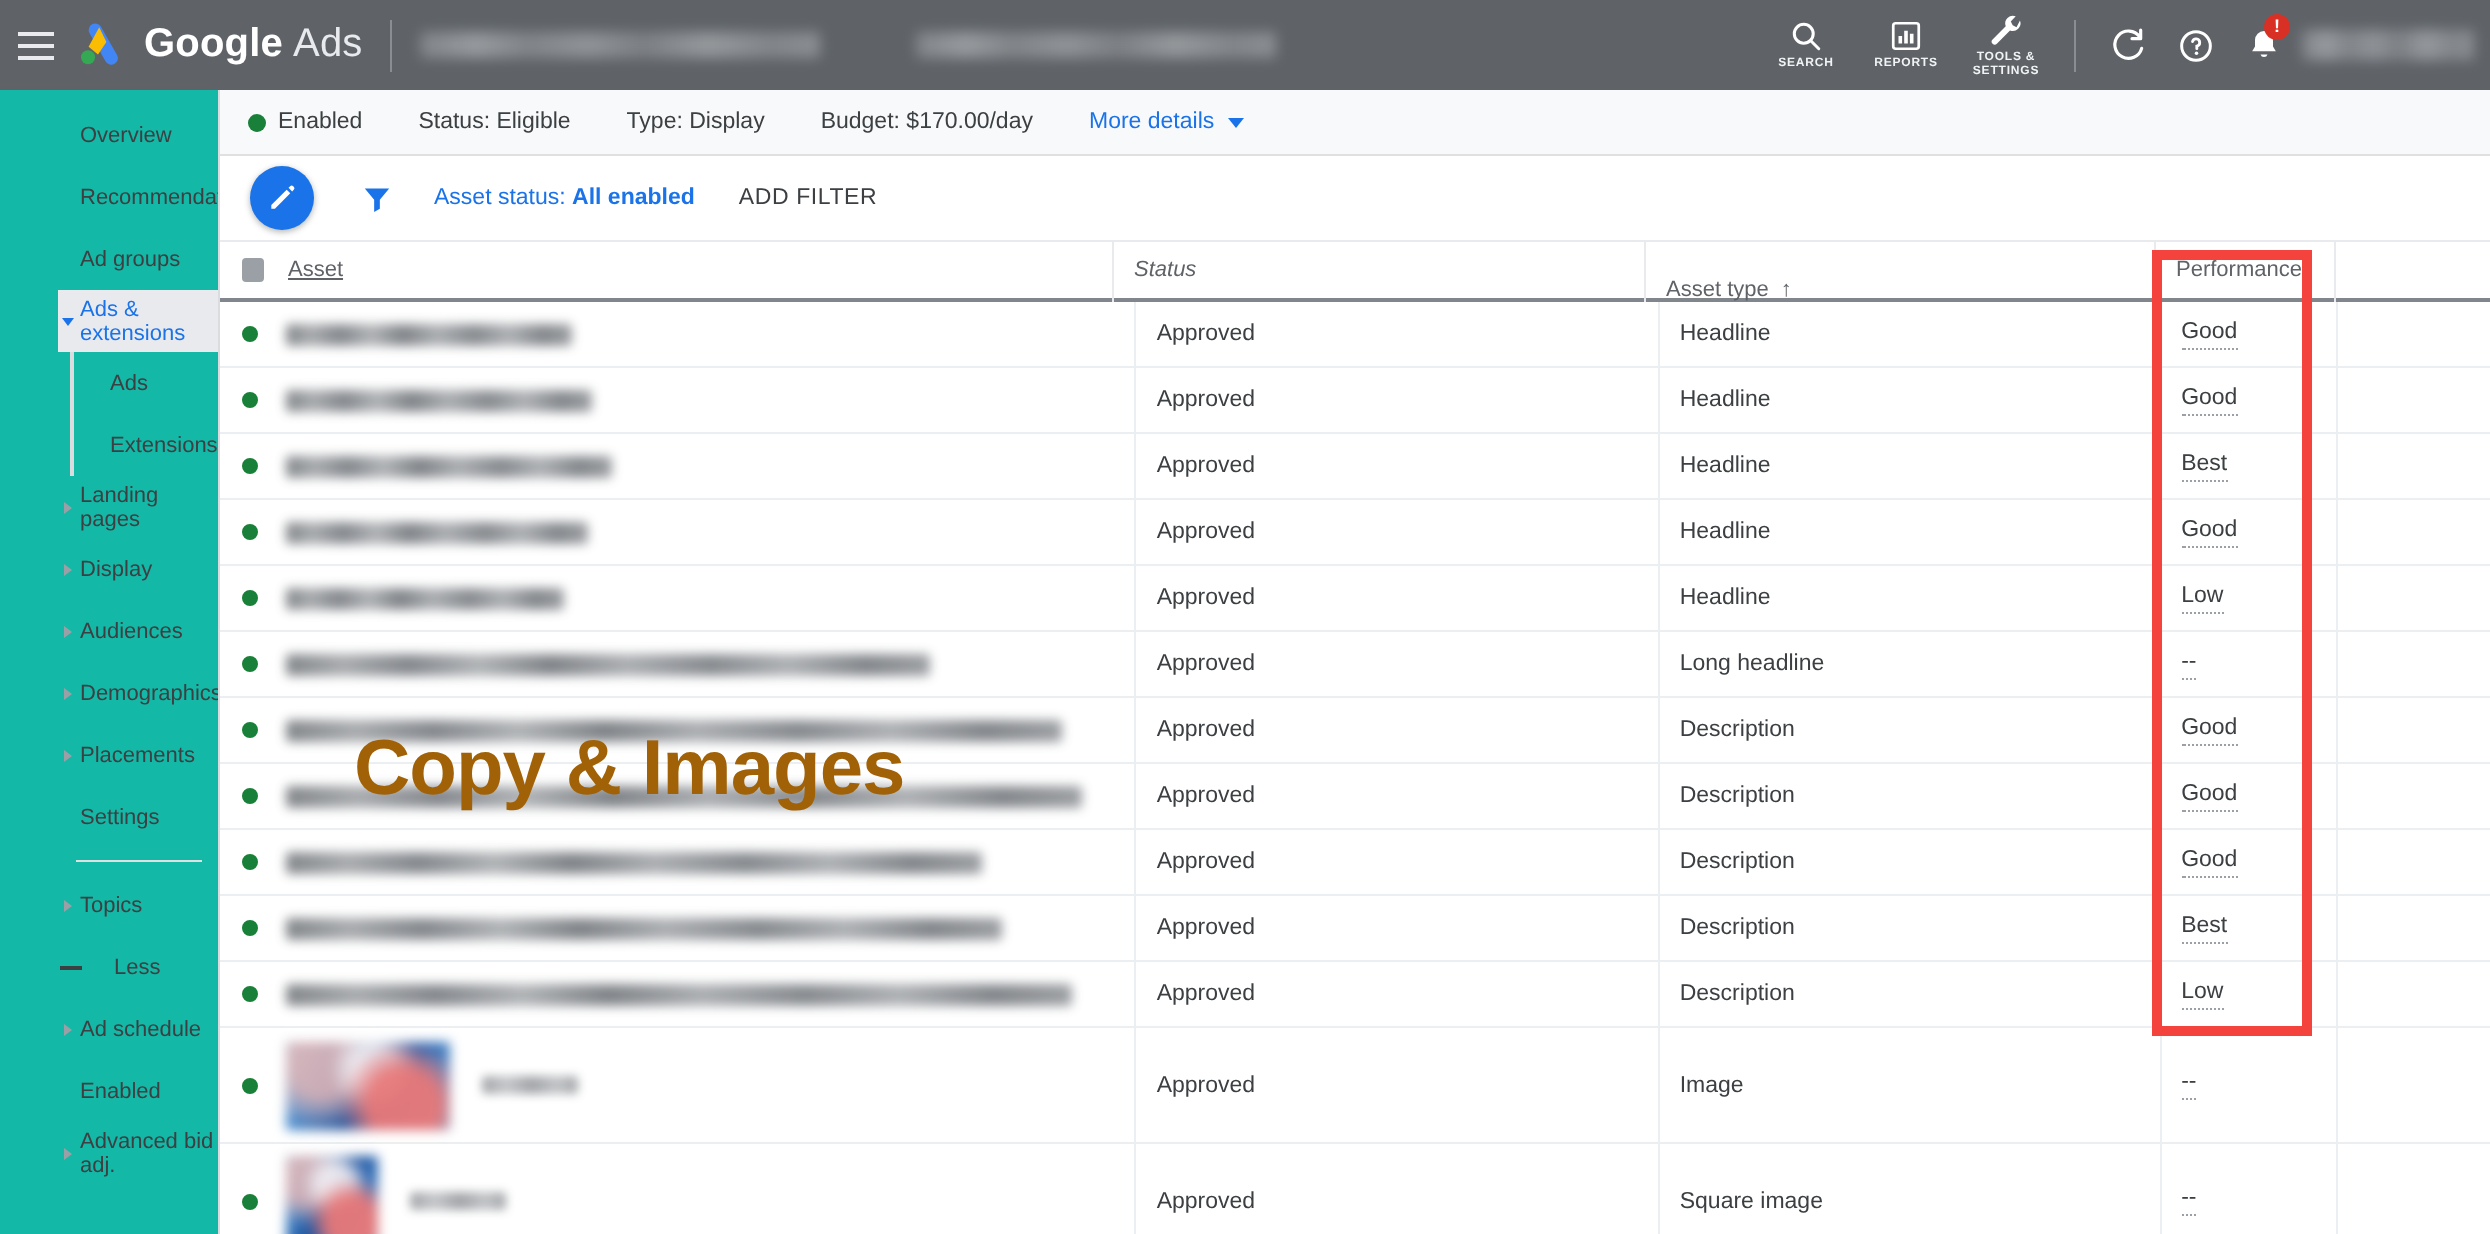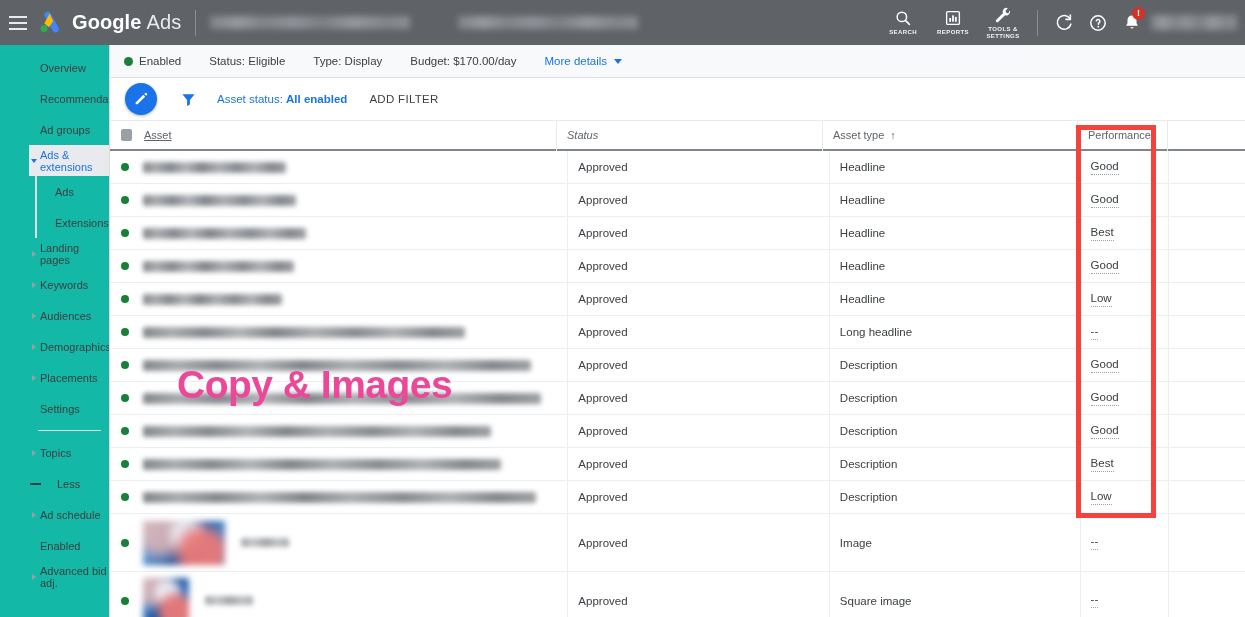--- a/index.html
+++ b/index.html
@@ -160,21 +160,21 @@
   .thead {
     height: 31px; display: flex; align-items: center;
     border-top: 1px solid #e8eaed;
     border-bottom: 2px solid #80868b;
     font-size: 11px; color: #5f6368;
     background: #fff;
   }
   .th { height: 31px; display: flex; align-items: center; padding-left: 10px; }
   .th.c0 { width: 446px; padding-left: 11px; text-decoration: underline; }
   .th.c1 { width: 266px; border-left: 1px solid #e8eaed; font-style: italic; }
-  .th.c2 { width: 255px; border-left: 1px solid #e8eaed; }
+  .th.c2 { width: 255px; border-left: 1px solid #e8eaed; align-items: flex-end; }
   .th.c3 { width: 90px; border-left: 1px solid #e8eaed; }
   .th.c4 { width: 78px; border-left: 1px solid #e8eaed; }
   .hdr-check {
     width: 11px; height: 12px; border-radius: 2px;
     background: #9aa0a6; margin-right: 12px; display: inline-block;
     cursor: pointer;
   }
   .sortarrow { margin-left: 6px; font-size: 11px; color: #5f6368; }
 
   .trow {
@@ -224,21 +224,21 @@
     border: 5px solid #f4433d;
     pointer-events: none;
     z-index: 30;
   }
 
   
   .overlay-title {
     position: absolute;
     left: 177px; top: 363px;
     font-size: 39px; font-weight: 700;
-    color: #ec4899;
+    color: #a16207;
     letter-spacing: -.5px;
     z-index: 25;
     pointer-events: none;
     white-space: nowrap;
   }
 
   .clip { overflow: hidden; height: 498px; }
 </style>
 </head>
 <body>
@@ -350,21 +350,21 @@
       <span>Extensions</span>
     </div>
   </div>
 
   <div class="nav-item">
     <span class="arr"></span>
     <span>Landing pages</span>
   </div>
   <div class="nav-item">
     <span class="arr"></span>
-    <span>Keywords</span>
+    <span>Display</span>
   </div>
   <div class="nav-item">
     <span class="arr"></span>
     <span>Audiences</span>
   </div>
   <div class="nav-item">
     <span class="arr"></span>
     <span>Demographics</span>
   </div>
   <div class="nav-item">

